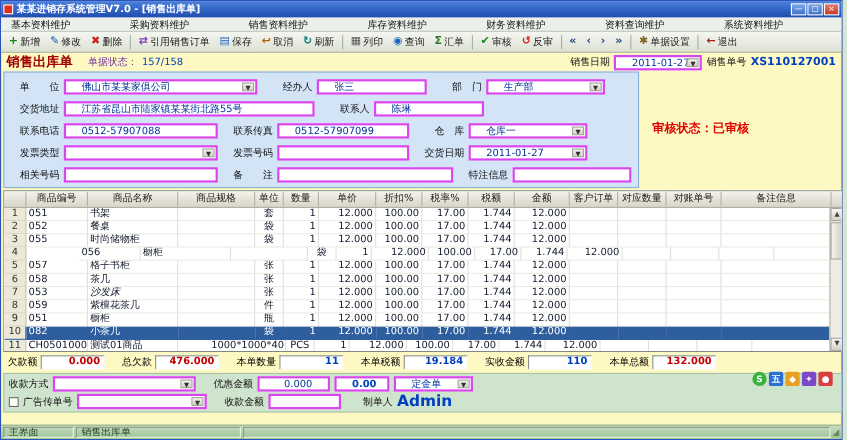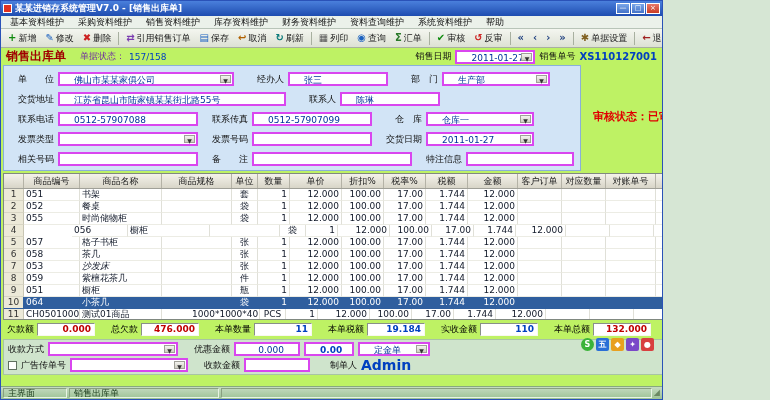--- a/index.html
+++ b/index.html
@@ -1,27 +1,27 @@
 <!DOCTYPE html>
 <html><head>
 <meta charset="utf-8">
 <style>
   *{box-sizing:border-box;margin:0;padding:0;}
   html,body{margin:0;padding:0;}
   body{width:770px;height:400px;overflow:hidden;font-family:"DejaVu Sans","Liberation Sans",sans-serif;background:#d6e6d4;}
-  #root{position:relative;width:663px;height:400px;background:#bef264;border:1px solid #2a52b8;overflow:hidden;}
+  #root{position:relative;width:766px;height:400px;background:#fef9c3;border:1px solid #2a52b8;overflow:hidden;}
 
   .titlebar{position:absolute;left:0;top:0;right:0;height:15px;background:linear-gradient(#4a80dc,#1e4cb0);display:flex;align-items:center;padding:0 2px;gap:3px;}
   .app-icon{width:9px;height:9px;background:#e03020;border:1px solid #ffffff;flex:none;}
   .title-text{color:#fff;font-size:9px;font-weight:bold;flex:1;white-space:nowrap;overflow:hidden;}
   .win-btns{display:flex;gap:1px;flex:none;}
   .win-btn{width:14px;height:11px;background:linear-gradient(#7aa6e8,#4372c8);border:1px solid #fff;color:#fff;font-size:7px;line-height:9px;text-align:center;}
   .win-btn.close{background:linear-gradient(#e87a6a,#c83a22);}
 
-  .menubar{position:absolute;left:0;top:15px;right:0;height:13px;background:#ebf1ea;border-bottom:1px solid #b8c4b8;display:flex;align-items:flex-start;padding-left:2px;}
+  .menubar{position:absolute;left:0;top:15px;right:0;height:13px;background:#ebf1ea;border-bottom:1px solid #b8c4b8;display:flex;align-items:flex-start;padding-left:2px;gap:40px;}
   .menu-item{font-size:9px;padding:0 7px;color:#111;white-space:nowrap;}
 
   .toolbar{position:absolute;left:0;top:28px;right:0;height:19px;background:linear-gradient(#f4f6f0,#dde1d4);border-bottom:1px solid #a8b0a0;display:flex;align-items:center;padding:0 3px;gap:1px;}
   .tb-btn{display:inline-flex;align-items:center;gap:2px;font-size:9px;padding:1px 3px;border:1px solid transparent;border-radius:2px;white-space:nowrap;color:#202020;}
   .tb-ico{font-size:10px;line-height:10px;font-weight:bold;}
   .tb-sep{width:1px;height:13px;background:#a8b0a0;margin:0 2px;flex:none;}
 
   .formtop{position:absolute;left:0;top:47px;right:0;height:17px;display:flex;align-items:center;padding:0 5px;gap:4px;}
   .form-title{color:#a00000;font-weight:bold;font-size:12px;white-space:nowrap;}
   .doc-state-label{color:#7030a0;font-size:9px;margin-left:10px;white-space:nowrap;}
@@ -398,21 +398,21 @@
           <span class="td num" style="width: 42px;">17.00</span>
           <span class="td num" style="width: 42px;">1.744</span>
           <span class="td num" style="width: 50px;">12.000</span>
           <span class="td" style="width: 44px;"></span>
           <span class="td num" style="width: 44px;"></span>
           <span class="td" style="width: 50px;"></span>
           <span class="td" style="width: 100px;"></span>
         </div>
         <div class="tr sel">
           <span class="td rn ctr" style="width: 20px;">10</span>
-          <span class="td" style="width: 56px;">064</span>
+          <span class="td" style="width: 56px;">082</span>
           <span class="td" style="width: 82px;">小茶几</span>
           <span class="td" style="width: 70px;"></span>
           <span class="td ctr" style="width: 26px;">袋</span>
           <span class="td num" style="width: 32px;">1</span>
           <span class="td num" style="width: 52px;">12.000</span>
           <span class="td num" style="width: 42px;">100.00</span>
           <span class="td num" style="width: 42px;">17.00</span>
           <span class="td num" style="width: 42px;">1.744</span>
           <span class="td num" style="width: 50px;">12.000</span>
           <span class="td" style="width: 44px;"></span>

